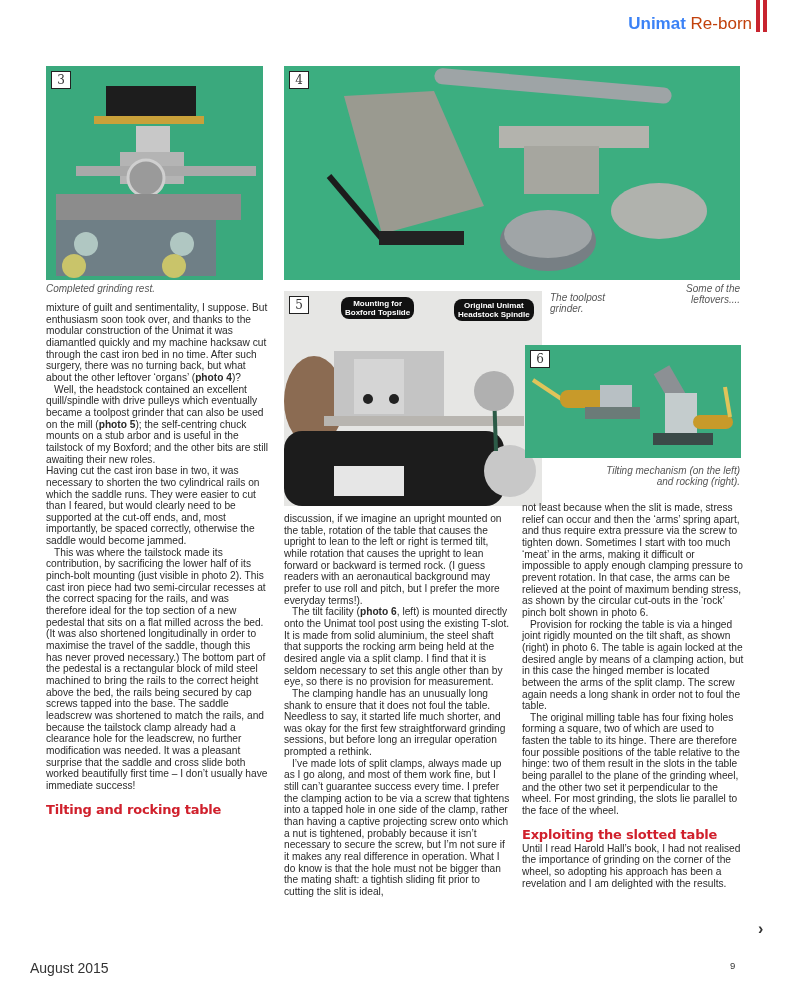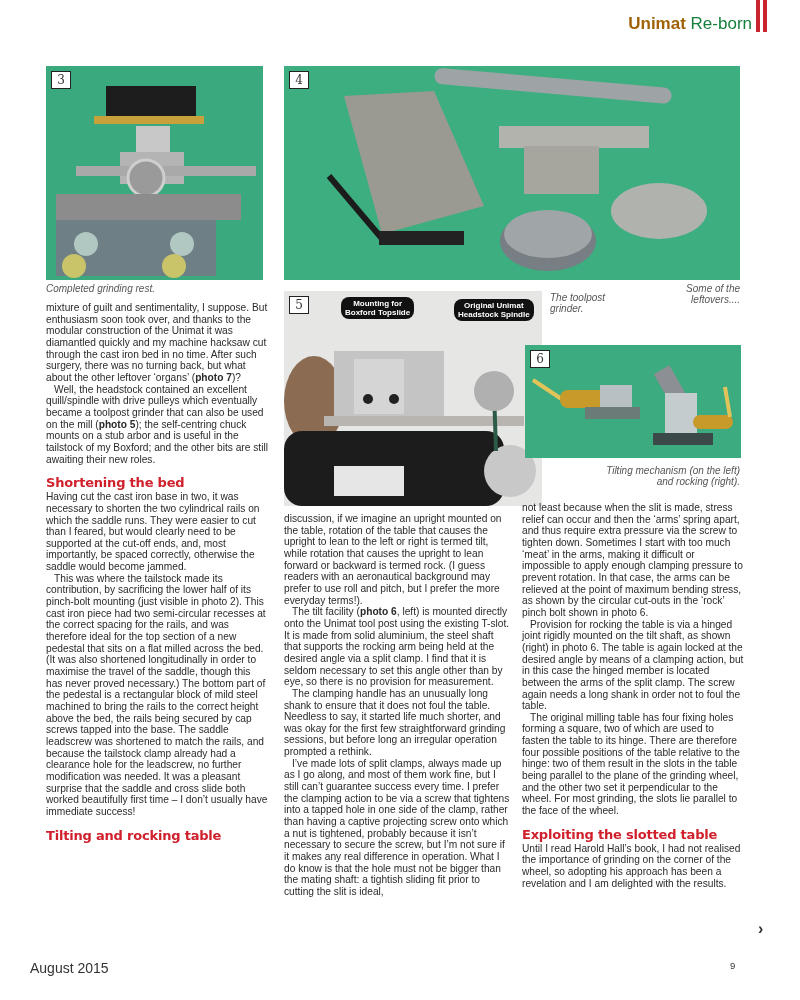--- a/index.html
+++ b/index.html
@@ -1,22 +1,22 @@
 <!DOCTYPE html>
 <html><head>
 <meta charset="utf-8">
 <style>
   html, body { margin:0; padding:0; background:#ffffff; }
   body { width:800px; height:1000px; position:relative; overflow:hidden;
          font-family:"Liberation Sans", sans-serif; color:#222; }
 
   
   .brand { position:absolute; top:14px; right:48px; font-size:17px; line-height:20px; white-space:nowrap; }
-  .brand .b1 { color:#a16207; font-weight:bold; }
-  .brand .b2 { color:#15803d; }
+  .brand .b1 { color:#3b82f6; font-weight:bold; }
+  .brand .b2 { color:#c2410c; }
   .bar { position:absolute; top:0; width:4px; height:32px; background:#c8242f; }
 
   
   .photo { position:absolute; background:#3fae82; overflow:hidden; }
   .photo .num { position:absolute; left:5px; top:5px; width:18px; height:16px; background:#fff;
                 border:1px solid #222; font-family:"DejaVu Serif", serif; font-size:12px;
                 line-height:16px; text-align:center; color:#333; }
 
   
   .cap { position:absolute; font-style:italic; font-size:10px; line-height:11px; color:#555; }
@@ -126,23 +126,22 @@
     <rect x="168" y="70" width="40" height="14" rx="7" fill="#c89a2a"></rect>
     <line x1="200" y1="42" x2="205" y2="72" stroke="#e0c45a" stroke-width="4"></line>
   </svg>
 </div>
 <div class="cap" style="left:585px; top:465px; text-align:right; width:155px;">
   <div>Tilting mechanism (on the left)</div>
   <div>and rocking (right).</div>
 </div>
 
 <div class="col" style="left:46px; top:302px; width:222px;">
-  <p><span>mixture of guilt and sentimentality, I suppose. But enthusiasm soon took over, and thanks to the modular construction of the Unimat it was diamantled quickly and my machine hacksaw cut through the cast iron bed in no time. After such surgery, there was no turning back, but what about the other leftover ‘organs’ (</span><b>photo 7</b><span>)?</span></p>
+  <p><span>mixture of guilt and sentimentality, I suppose. But enthusiasm soon took over, and thanks to the modular construction of the Unimat it was diamantled quickly and my machine hacksaw cut through the cast iron bed in no time. After such surgery, there was no turning back, but what about the other leftover ‘organs’ (</span><b>photo 4</b><span>)?</span></p>
   <p class="ind"><span>Well, the headstock contained an excellent quill/spindle with drive pulleys which eventually became a toolpost grinder that can also be used on the mill (</span><b>photo 5</b><span>); the self-centring chuck mounts on a stub arbor and is useful in the tailstock of my Boxford; and the other bits are still awaiting their new roles.</span></p>
-  <h2>Shortening the bed</h2>
   <p>Having cut the cast iron base in two, it was necessary to shorten the two cylindrical rails on which the saddle runs. They were easier to cut than I feared, but would clearly need to be supported at the cut-off ends, and, most importantly, be spaced correctly, otherwise the saddle would become jammed.</p>
   <p class="ind">This was where the tailstock made its contribution, by sacrificing the lower half of its pinch-bolt mounting (just visible in photo 2). This cast iron piece had two semi-circular recesses at the correct spacing for the rails, and was therefore ideal for the top section of a new pedestal that sits on a flat milled across the bed. (It was also shortened longitudinally in order to maximise the travel of the saddle, though this has never proved necessary.) The bottom part of the pedestal is a rectangular block of mild steel machined to bring the rails to the correct height above the bed, the rails being secured by cap screws tapped into the base. The saddle leadscrew was shortened to match the rails, and because the tailstock clamp already had a clearance hole for the leadscrew, no further modification was needed. It was a pleasant surprise that the saddle and cross slide both worked beautifully first time – I don’t usually have immediate success!</p>
   <h2>Tilting and rocking table</h2>
 </div>
 
 <div class="col" style="left:284px; top:513px; width:226px;">
   <p>discussion, if we imagine an upright mounted on the table, rotation of the table that causes the upright to lean to the left or right is termed tilt, while rotation that causes the upright to lean forward or backward is termed rock. (I guess readers with an aeronautical background may prefer to use roll and pitch, but I prefer the more everyday terms!).</p>
   <p class="ind"><span>The tilt facility (</span><b>photo 6</b><span>, left) is mounted directly onto the Unimat tool post using the existing T-slot. It is made from solid aluminium, the steel shaft that supports the rocking arm being held at the desired angle via a split clamp. I find that it is seldom necessary to set this angle other than by eye, so there is no provision for measurement.</span></p>
   <p class="ind">The clamping handle has an unusually long shank to ensure that it does not foul the table. Needless to say, it started life much shorter, and was okay for the first few straightforward grinding sessions, but before long an irregular operation prompted a rethink.</p>
   <p class="ind">I’ve made lots of split clamps, always made up as I go along, and most of them work fine, but I still can’t guarantee success every time. I prefer the clamping action to be via a screw that tightens into a tapped hole in one side of the clamp, rather than having a captive projecting screw onto which a nut is tightened, probably because it isn’t necessary to secure the screw, but I’m not sure if it makes any real difference in operation. What I do know is that the hole must not be bigger than the mating shaft: a tightish sliding fit prior to cutting the slit is ideal,</p>

